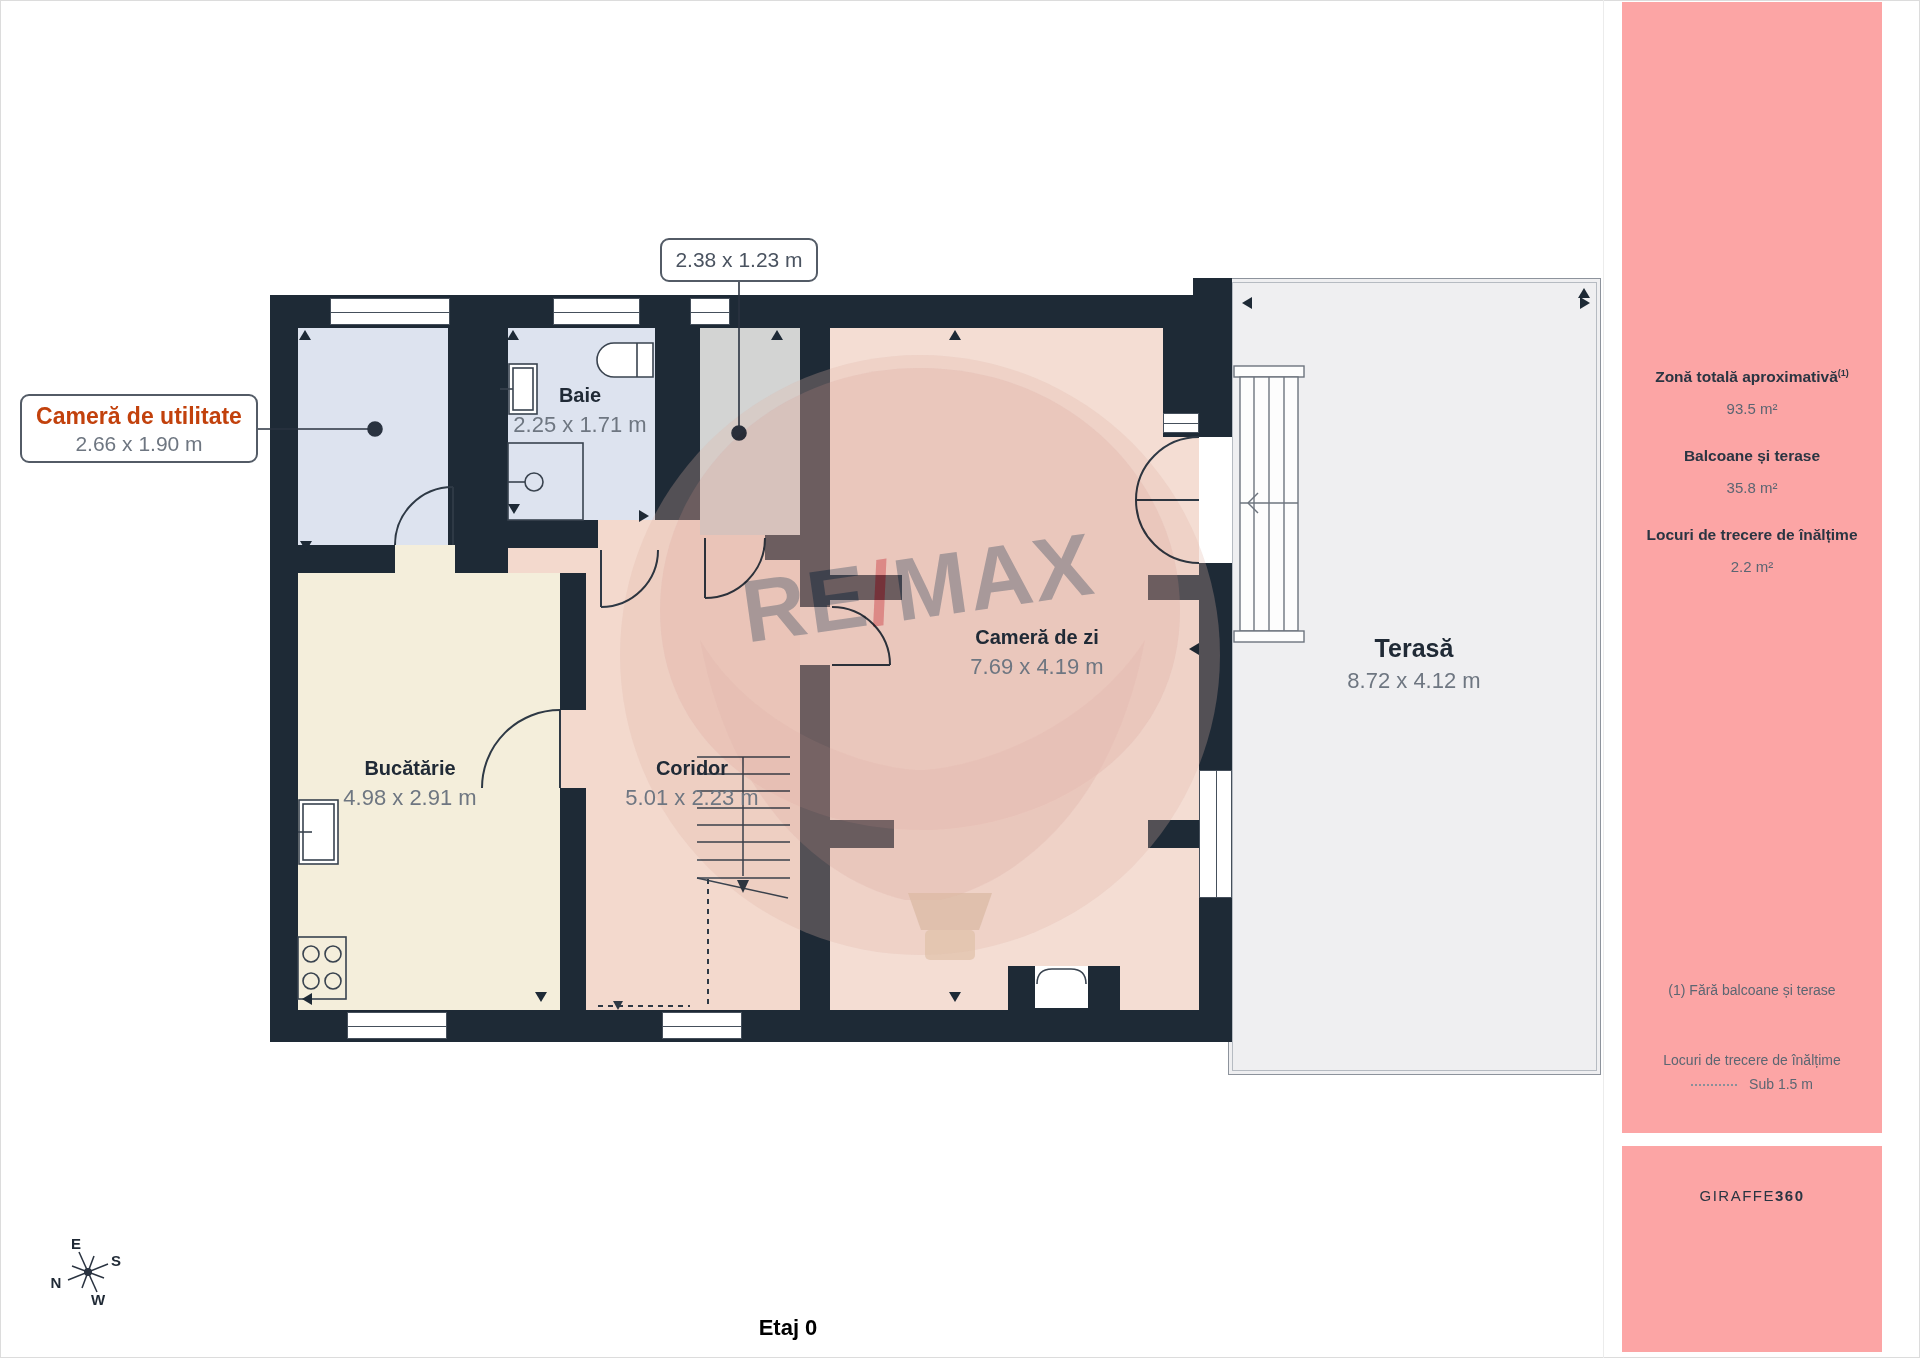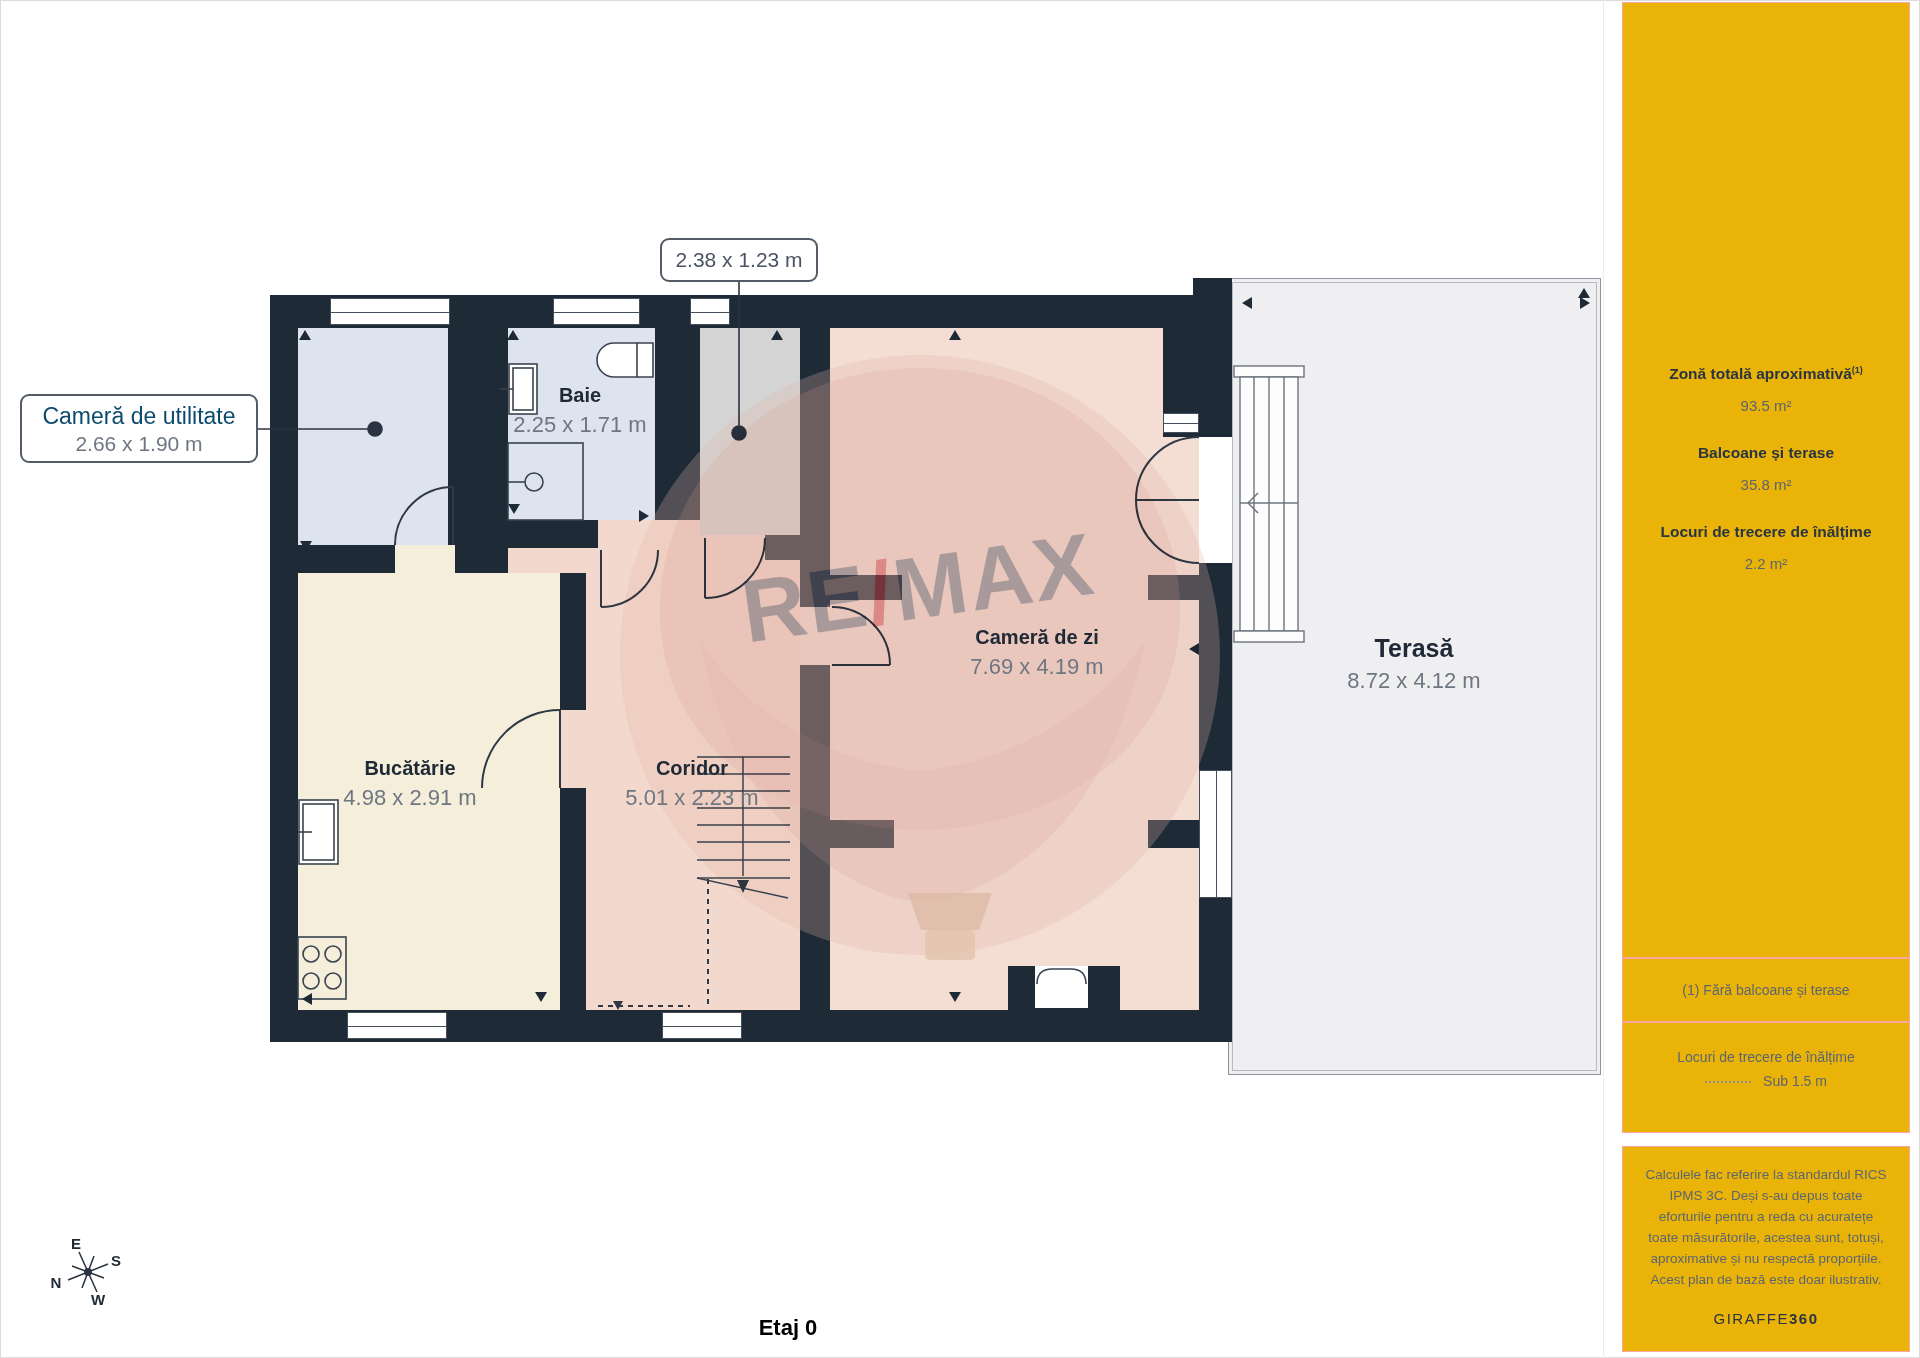--- a/index.html
+++ b/index.html
@@ -17,26 +17,26 @@
   
   .terrace{position:absolute;left:1228px;top:278px;width:373px;height:797px;background:#efeff1;
            border:1px solid #8d939c;box-sizing:border-box;}
   .terrace-inner{position:absolute;inset:3px;border:1px solid #b6bbc2;}
   
   .room-label{position:absolute;text-align:center;transform:translateX(-50%);z-index:10;white-space:nowrap;}
   .room-label .nm{font-size:20px;font-weight:bold;color:#202a36;}
   .room-label .dm{font-size:22px;color:#6e7681;margin-top:5px;}
   .callout{position:absolute;background:#fff;border:2px solid #535b66;border-radius:9px;
            text-align:center;z-index:10;box-sizing:border-box;}
-  .callout .nm{font-size:23px;font-weight:normal;color:#0c4a6e;line-height:1.25;}
+  .callout .nm{font-size:23px;font-weight:bold;color:#c2410c;line-height:1.25;}
   .callout .dm{font-size:21px;color:#6e7681;line-height:1.2;}
   svg.overlay{position:absolute;left:0;top:0;z-index:5;pointer-events:none;}
   
   .sbline{position:absolute;left:1603px;top:0;width:1px;height:1358px;background:#ececec;}
-  .sbox{position:absolute;left:1622px;width:288px;background:#eab308;border:1px solid #fca5a5;box-sizing:border-box;}
+  .sbox{position:absolute;left:1622px;width:260px;background:#fca5a5;border:4px solid #fca5a5;box-sizing:border-box;}
   .stats{top:2px;height:956px;}
   .stat-label{font-size:15.5px;font-weight:bold;color:#2a3542;text-align:center;}
   .stat-value{font-size:15px;color:#5b6572;text-align:center;margin-top:14px;margin-bottom:30px;}
   .note{top:958px;height:64px;display:flex;align-items:center;justify-content:center;
         font-size:14px;color:#5c6672;}
   .legend{top:1022px;height:111px;text-align:center;font-size:14px;color:#5c6672;}
   .legend .lg-title{margin-top:26px;}
   .legend .lg-row{margin-top:8px;}
   .dotline{display:inline-block;width:46px;border-top:2px dotted #8a8f99;vertical-align:middle;margin-right:12px;}
   .disclaimer{top:1146px;height:206px;font-size:13.5px;color:#5c6672;text-align:center;
@@ -284,19 +284,18 @@
   </div>
 
   <div class="sbox legend">
     <div class="lg-title">Locuri de trecere de înălțime</div>
     <div class="lg-row">
       <span class="dotline"></span><span>Sub 1.5 m</span>
     </div>
   </div>
 
   <div class="sbox disclaimer">
-    <div>Calculele fac referire la standardul RICS IPMS 3C. Deși s-au depus toate eforturile pentru a reda cu acuratețe toate măsurătorile, acestea sunt, totuși, aproximative și nu respectă proporțiile. Acest plan de bază este doar ilustrativ.</div>
     <div class="brand">
       <span>GIRAFFE</span><span class="b">360</span>
     </div>
   </div>
 
 </div>
 
 </body></html>

